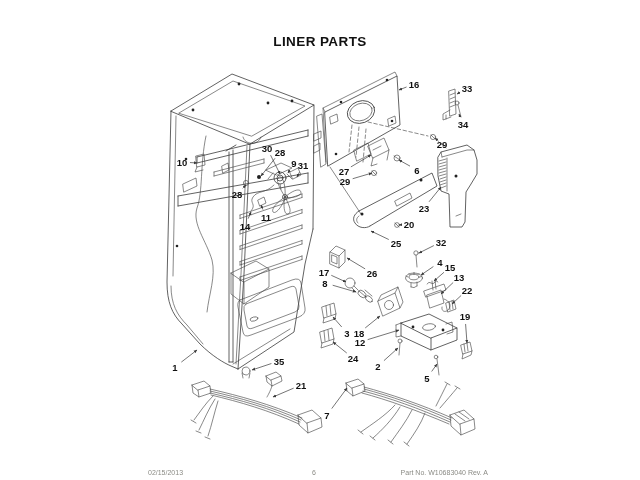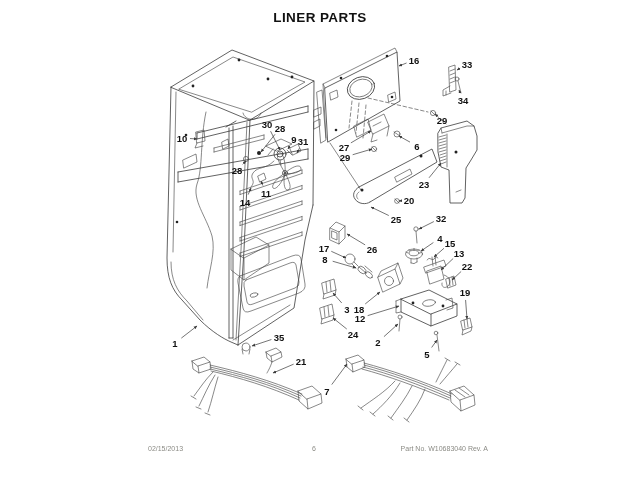--- a/index.html
+++ b/index.html
@@ -1,17 +1,17 @@
 <!DOCTYPE html>
 <html><head>
 <meta charset="utf-8">
 <style>
   html,body{margin:0;padding:0;background:#fff;width:640px;height:480px;overflow:hidden;}
   body{font-family:"Liberation Sans",sans-serif;}
-  .page{position:relative;width:640px;height:368px;background:#fff;}
+  .page{position:relative;width:640px;height:368px;background:#fff;margin-top:24px;}
   .title{position:absolute;top:10px;left:0;width:100%;text-align:center;font-size:13.5px;font-weight:bold;letter-spacing:0.4px;color:#111;}
   .footer{position:absolute;top:445px;left:0;width:100%;font-size:7px;color:#8b8b85;}
   .footer .date{position:absolute;left:148px;top:0;}
   .footer .page-num{position:absolute;left:312px;top:0;}
   .footer .part-no{position:absolute;right:152px;top:0;}
   svg{position:absolute;top:0;left:0;}
   .art{stroke:#3a3a3a;stroke-width:0.8;fill:none;stroke-linejoin:round;stroke-linecap:round;}
   .thin{stroke-width:0.65;stroke:#484848;}
   .dash{stroke-dasharray:3.5,2.5;}
   .dot{fill:#222;stroke:none;}

